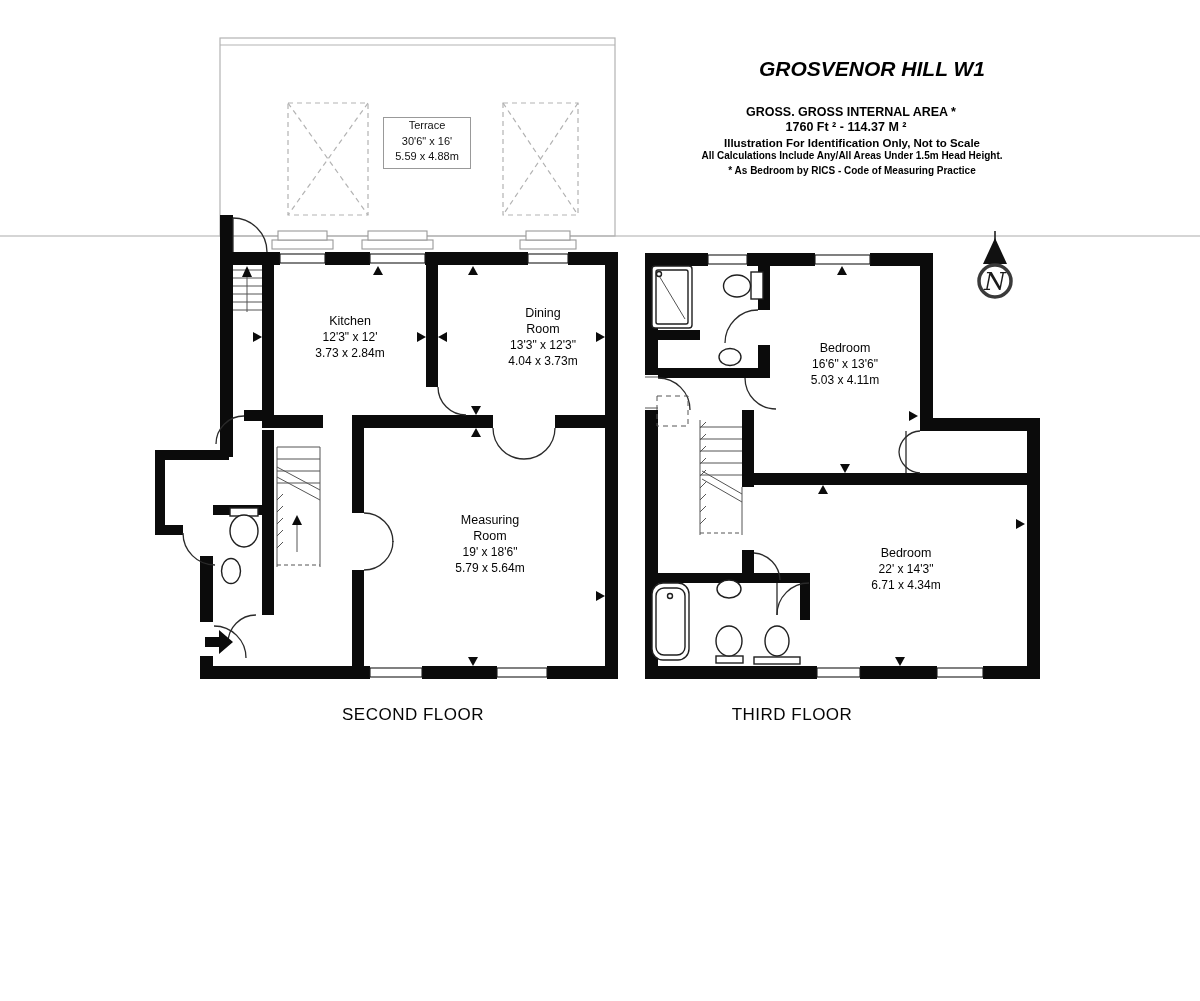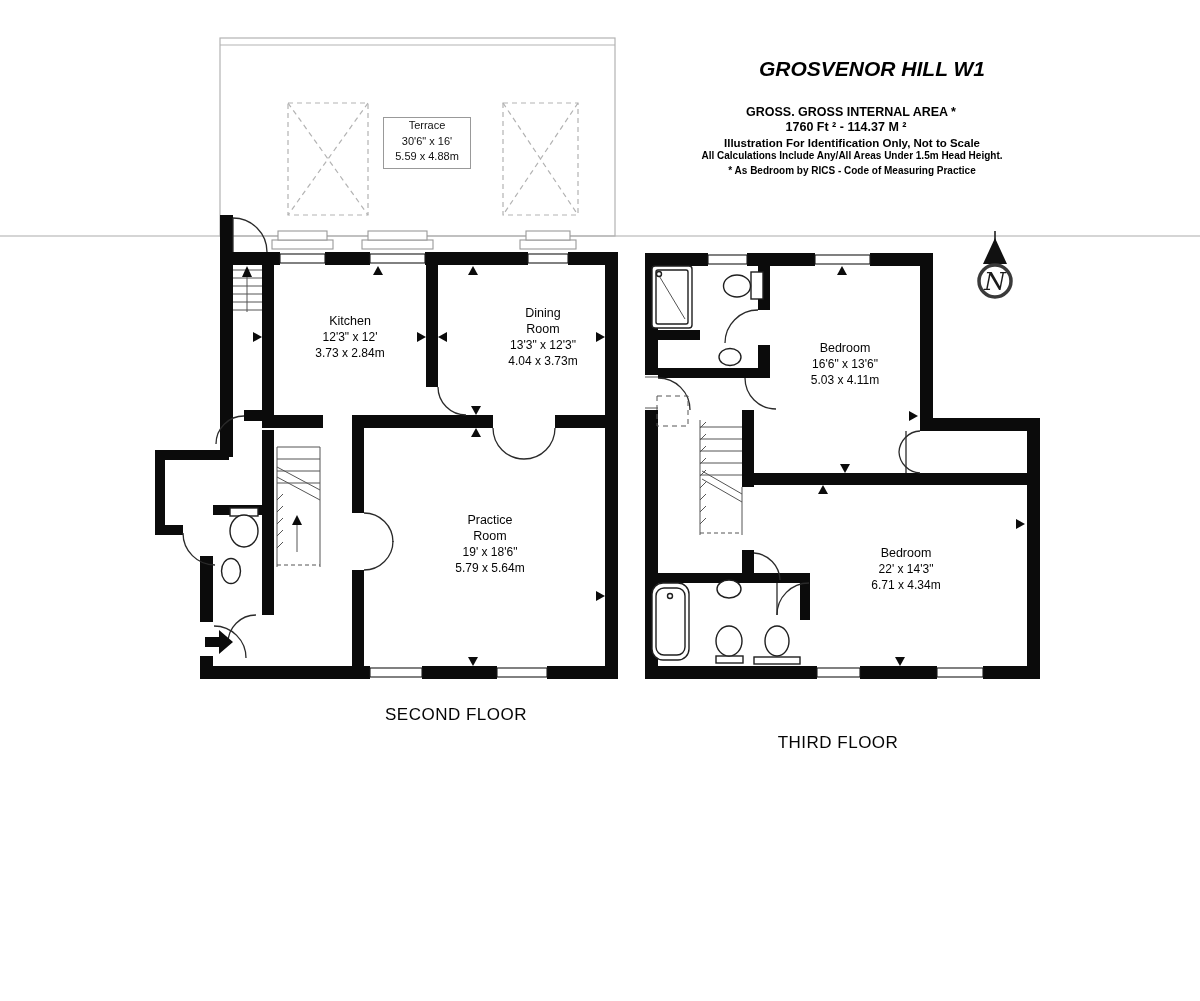--- a/index.html
+++ b/index.html
@@ -290,40 +290,40 @@
   </div>
 
   <div class="lbl" style="left:519px;top:305px;margin-left:24px;">
     <div class="room-name">Dining</div>
     <div class="room-name">Room</div>
     <div>13'3" x 12'3"</div>
     <div>4.04 x 3.73m</div>
   </div>
 
   <div class="lbl" style="left:490px;top:512px;">
-    <div class="room-name">Practice</div>
+    <div class="room-name">Measuring</div>
     <div class="room-name">Room</div>
     <div>19' x 18'6"</div>
     <div>5.79 x 5.64m</div>
   </div>
 
   <div class="lbl" style="left:845px;top:340px;">
     <div class="room-name">Bedroom</div>
     <div>16'6" x 13'6"</div>
     <div>5.03 x 4.11m</div>
   </div>
 
   <div class="lbl" style="left:906px;top:545px;">
     <div class="room-name">Bedroom</div>
     <div>22' x 14'3"</div>
     <div>6.71 x 4.34m</div>
   </div>
 
-  <div class="floor-lbl" style="left:413px;top:705px;margin-left:43px;">SECOND FLOOR</div>
-  <div class="floor-lbl" style="left:838px;top:705px;margin-top:28px;">THIRD FLOOR</div>
+  <div class="floor-lbl" style="left:413px;top:705px;">SECOND FLOOR</div>
+  <div class="floor-lbl" style="left:792px;top:705px;">THIRD FLOOR</div>
 
   <div class="tb" style="left:872px;top:57px;font-size:21px;font-style:italic;">GROSVENOR HILL W1</div>
   <div class="tb" style="left:851px;top:105px;font-size:12.5px;">GROSS. GROSS INTERNAL  AREA *</div>
   <div class="tb" style="left:846px;top:120px;font-size:12.5px;">1760 Ft ²  -  114.37 M ²</div>
   <div class="tb" style="left:852px;top:137px;font-size:11.5px;">Illustration For Identification Only, Not to Scale</div>
   <div class="tb" style="left:852px;top:150px;font-size:10px;">All Calculations Include Any/All Areas Under 1.5m Head Height.</div>
   <div class="tb" style="left:852px;top:165px;font-size:10px;">* As Bedroom by RICS - Code of Measuring Practice</div>
 
 </div>
 

